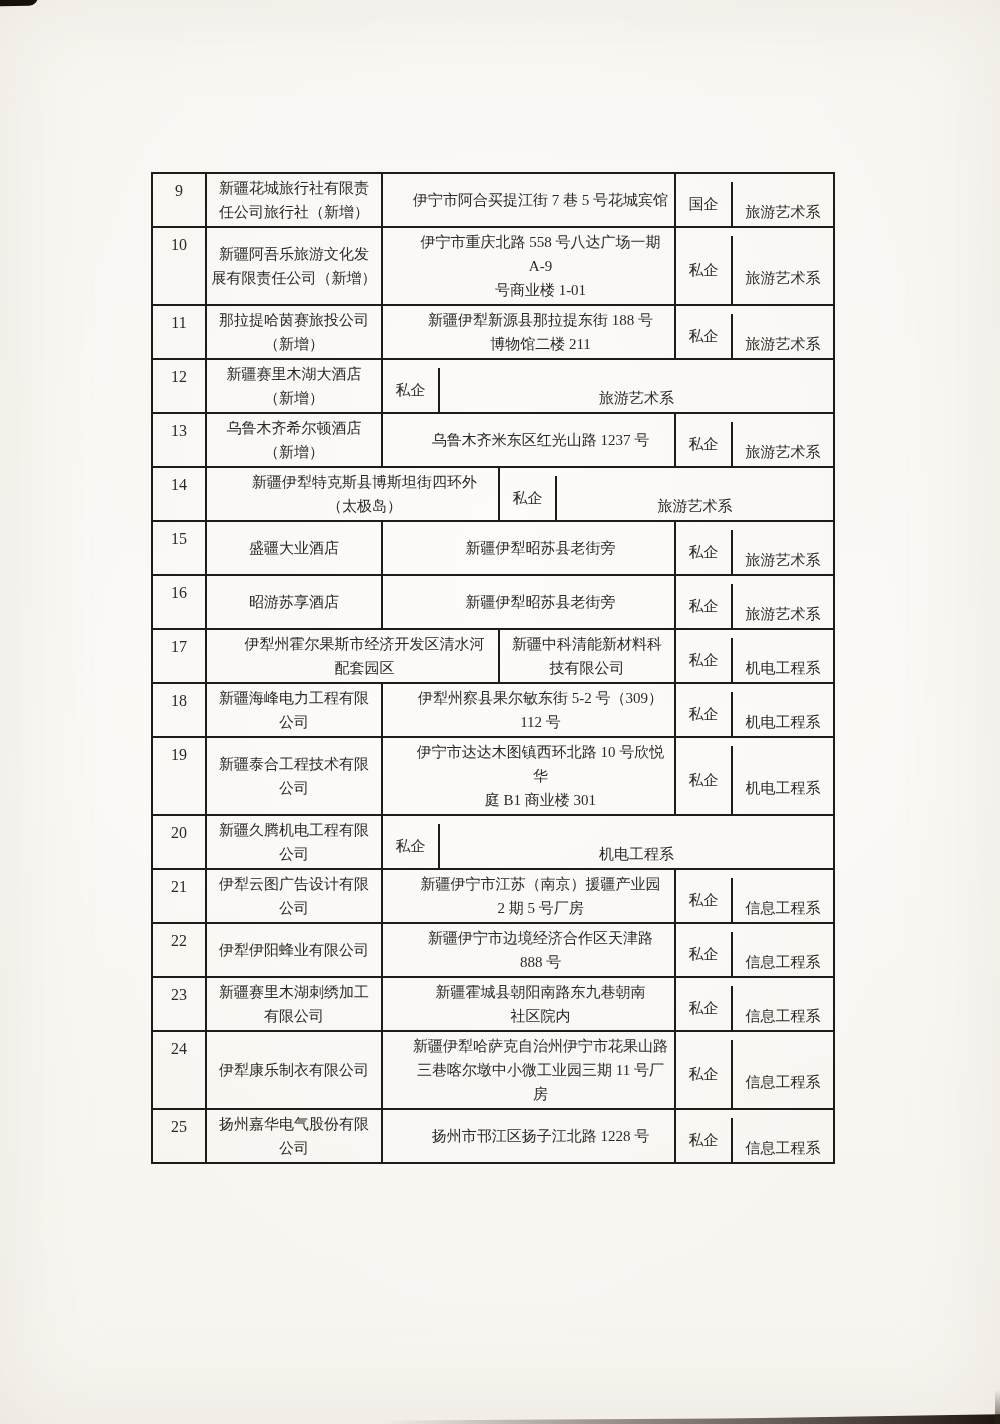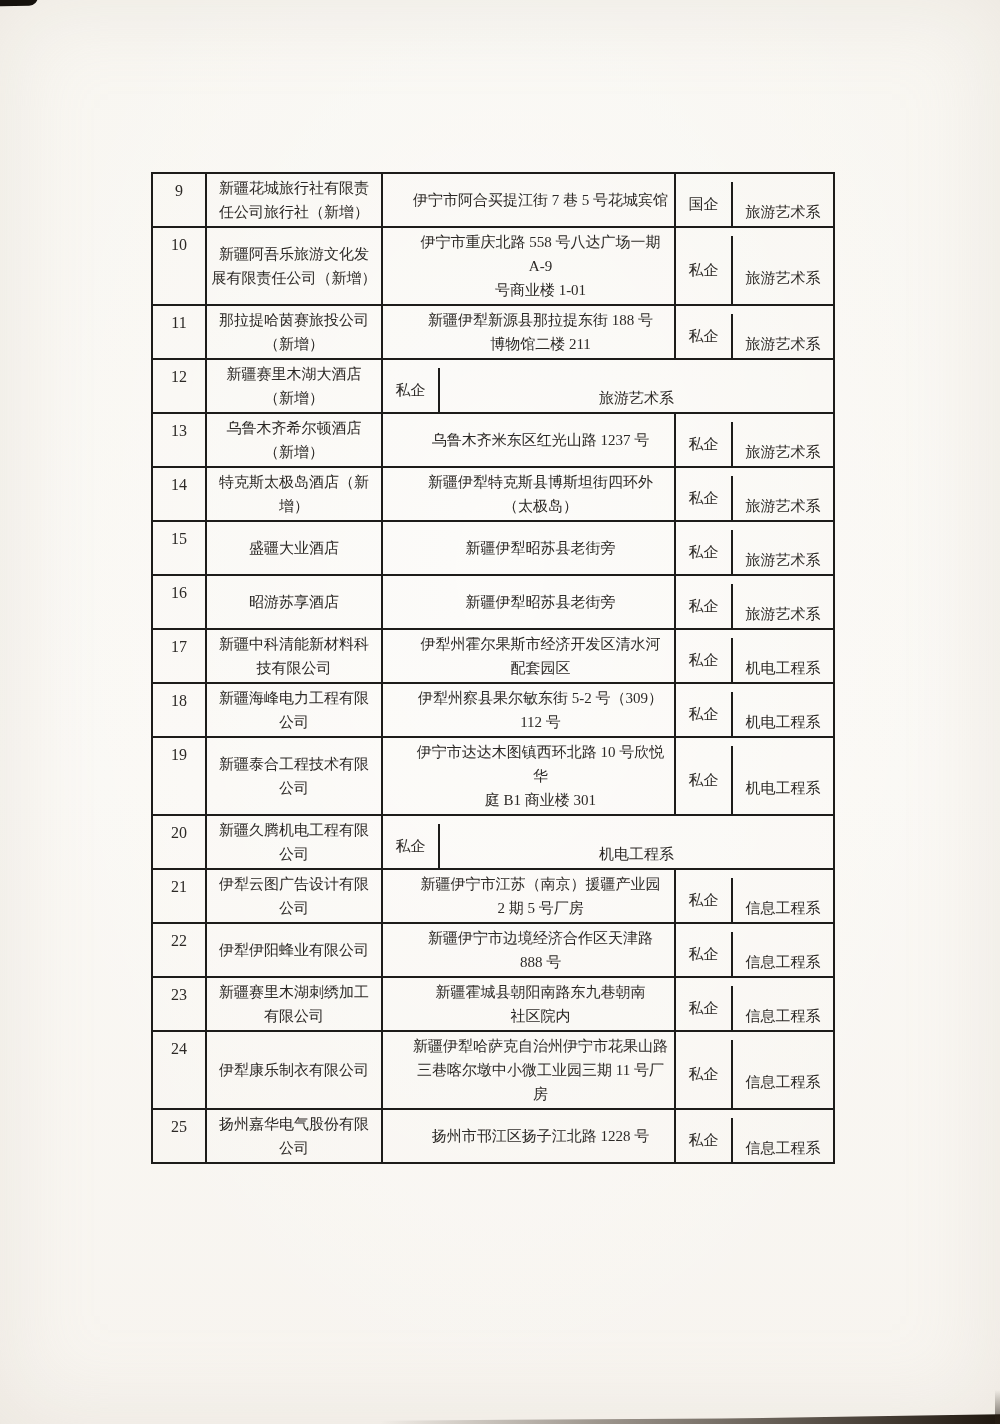--- a/index.html
+++ b/index.html
@@ -97,22 +97,20 @@
       <div class="tr">
     <div class="td no">13</div>
     <div class="td company">乌鲁木齐希尔顿酒店
 （新增）</div>
     <div class="td address">乌鲁木齐米东区红光山路 1237 号</div>
     <div class="td type">私企</div>
     <div class="td dept">旅游艺术系</div>
   </div>
       <div class="tr">
     <div class="td no">14</div>
-    <div class="td company">特克斯太极岛酒店（新
-增）</div>
     <div class="td address">新疆伊犁特克斯县博斯坦街四环外
 （太极岛）</div>
     <div class="td type">私企</div>
     <div class="td dept">旅游艺术系</div>
   </div>
       <div class="tr">
     <div class="td no">15</div>
     <div class="td company">盛疆大业酒店</div>
     <div class="td address">新疆伊犁昭苏县老街旁</div>
     <div class="td type">私企</div>
@@ -120,24 +118,24 @@
   </div>
       <div class="tr">
     <div class="td no">16</div>
     <div class="td company">昭游苏享酒店</div>
     <div class="td address">新疆伊犁昭苏县老街旁</div>
     <div class="td type">私企</div>
     <div class="td dept">旅游艺术系</div>
   </div>
       <div class="tr">
     <div class="td no">17</div>
+    <div class="td address">伊犁州霍尔果斯市经济开发区清水河
+配套园区</div>
     <div class="td company">新疆中科清能新材料科
 技有限公司</div>
-    <div class="td address">伊犁州霍尔果斯市经济开发区清水河
-配套园区</div>
     <div class="td type">私企</div>
     <div class="td dept">机电工程系</div>
   </div>
       <div class="tr">
     <div class="td no">18</div>
     <div class="td company">新疆海峰电力工程有限
 公司</div>
     <div class="td address">伊犁州察县果尔敏东街 5-2 号（309）
 112 号</div>
     <div class="td type">私企</div>

